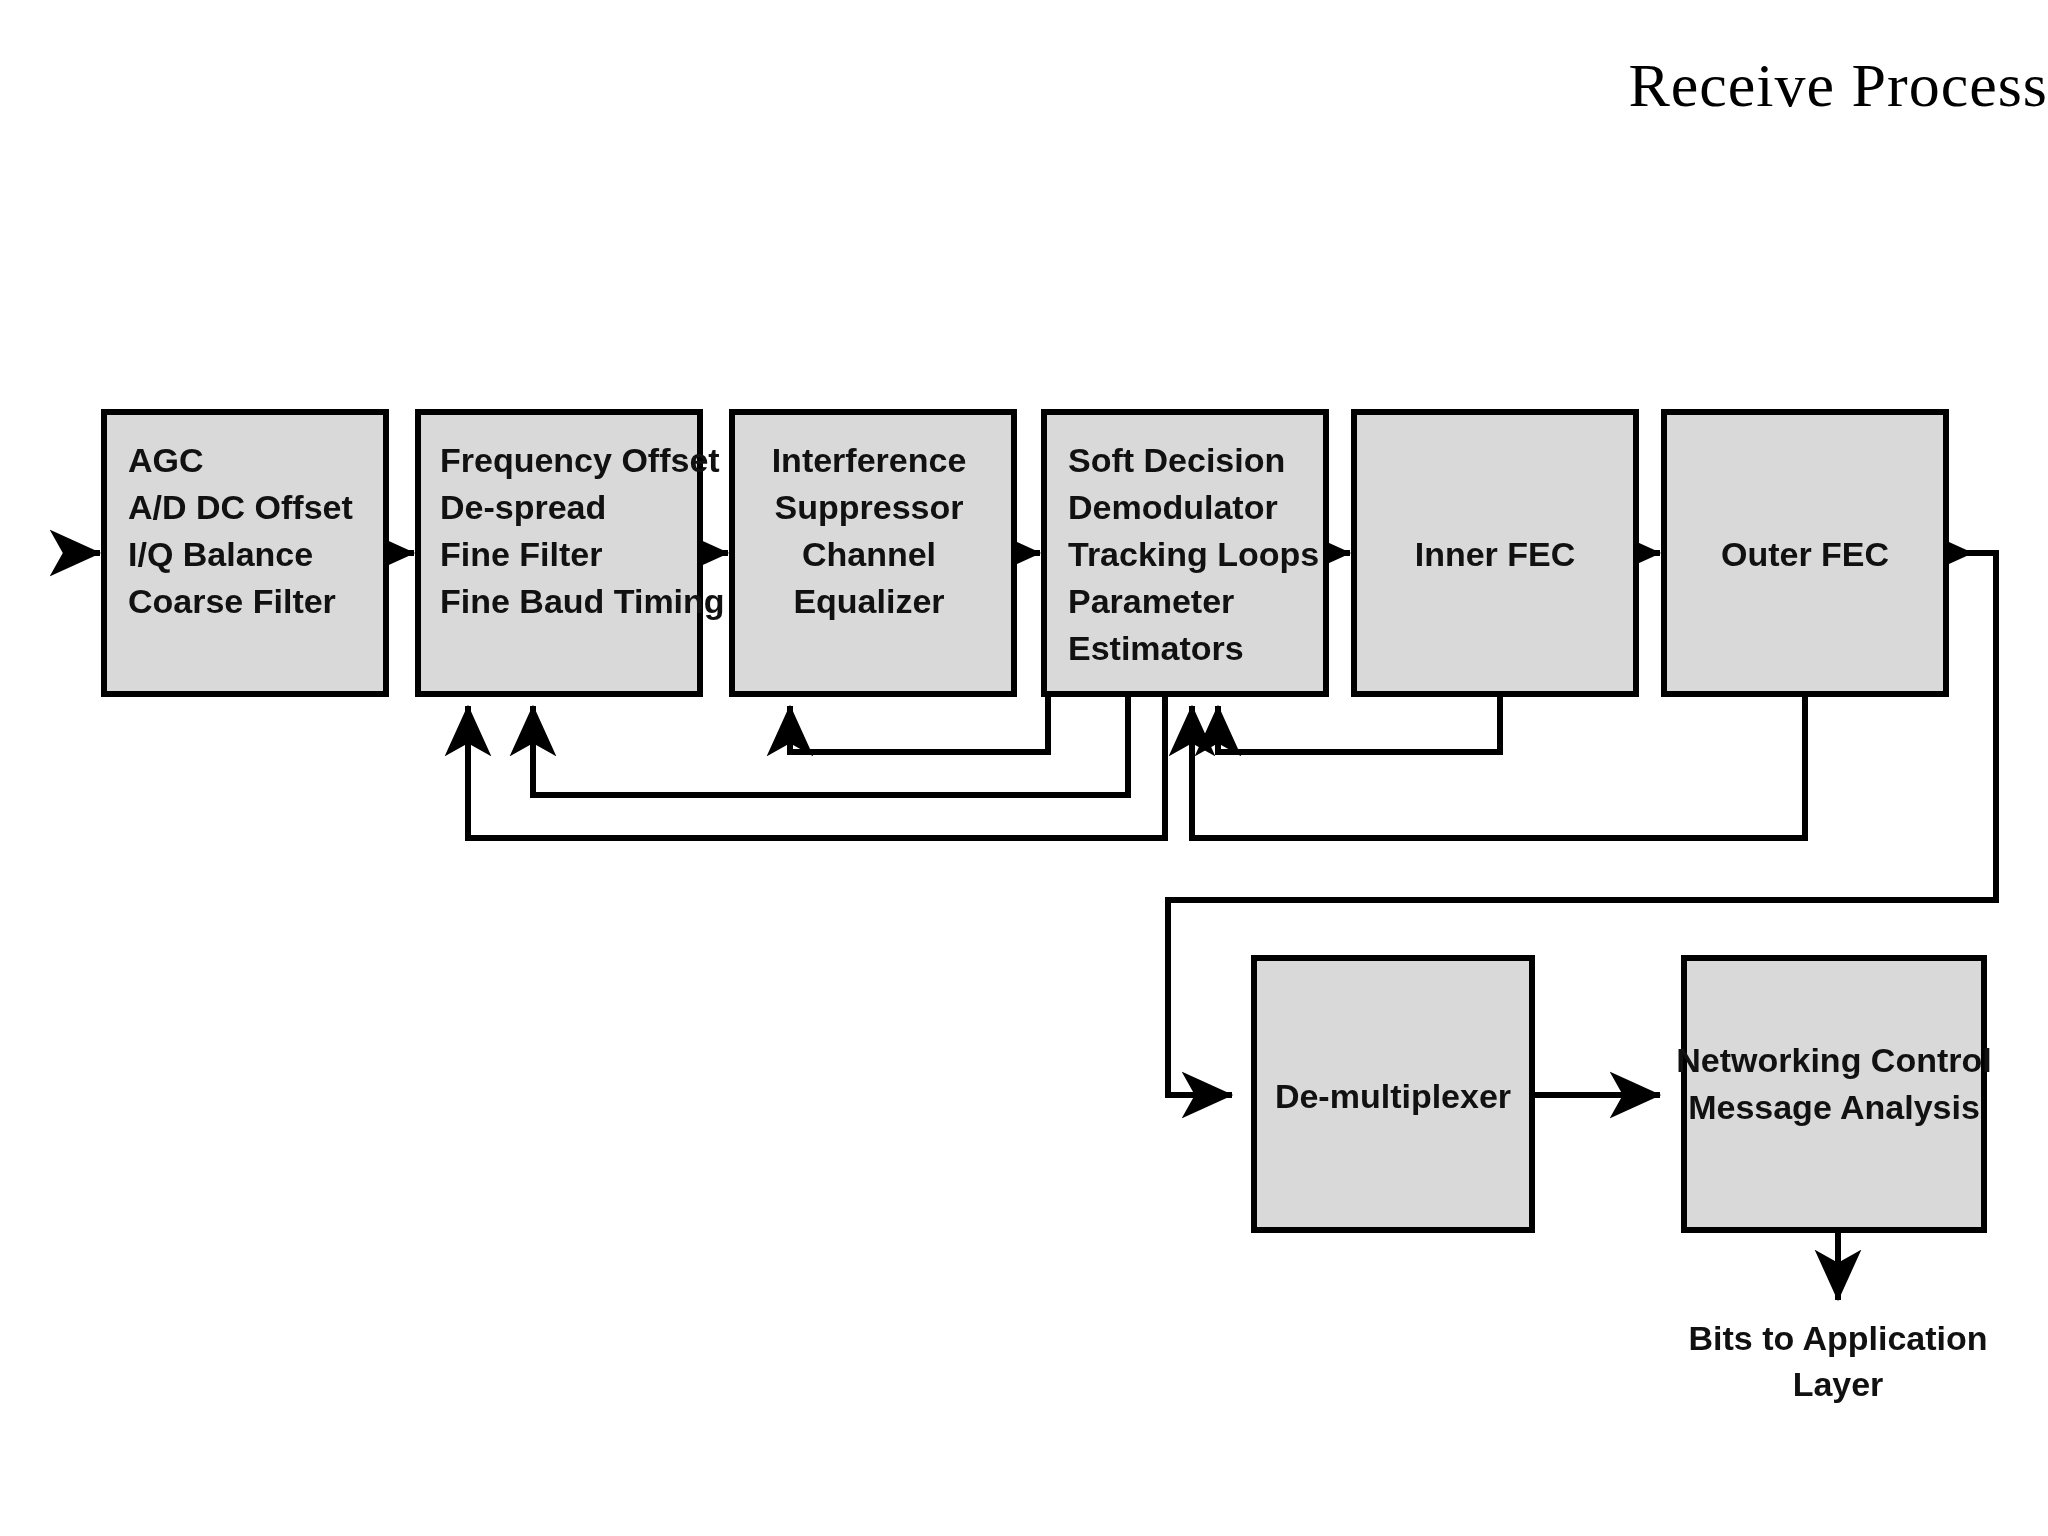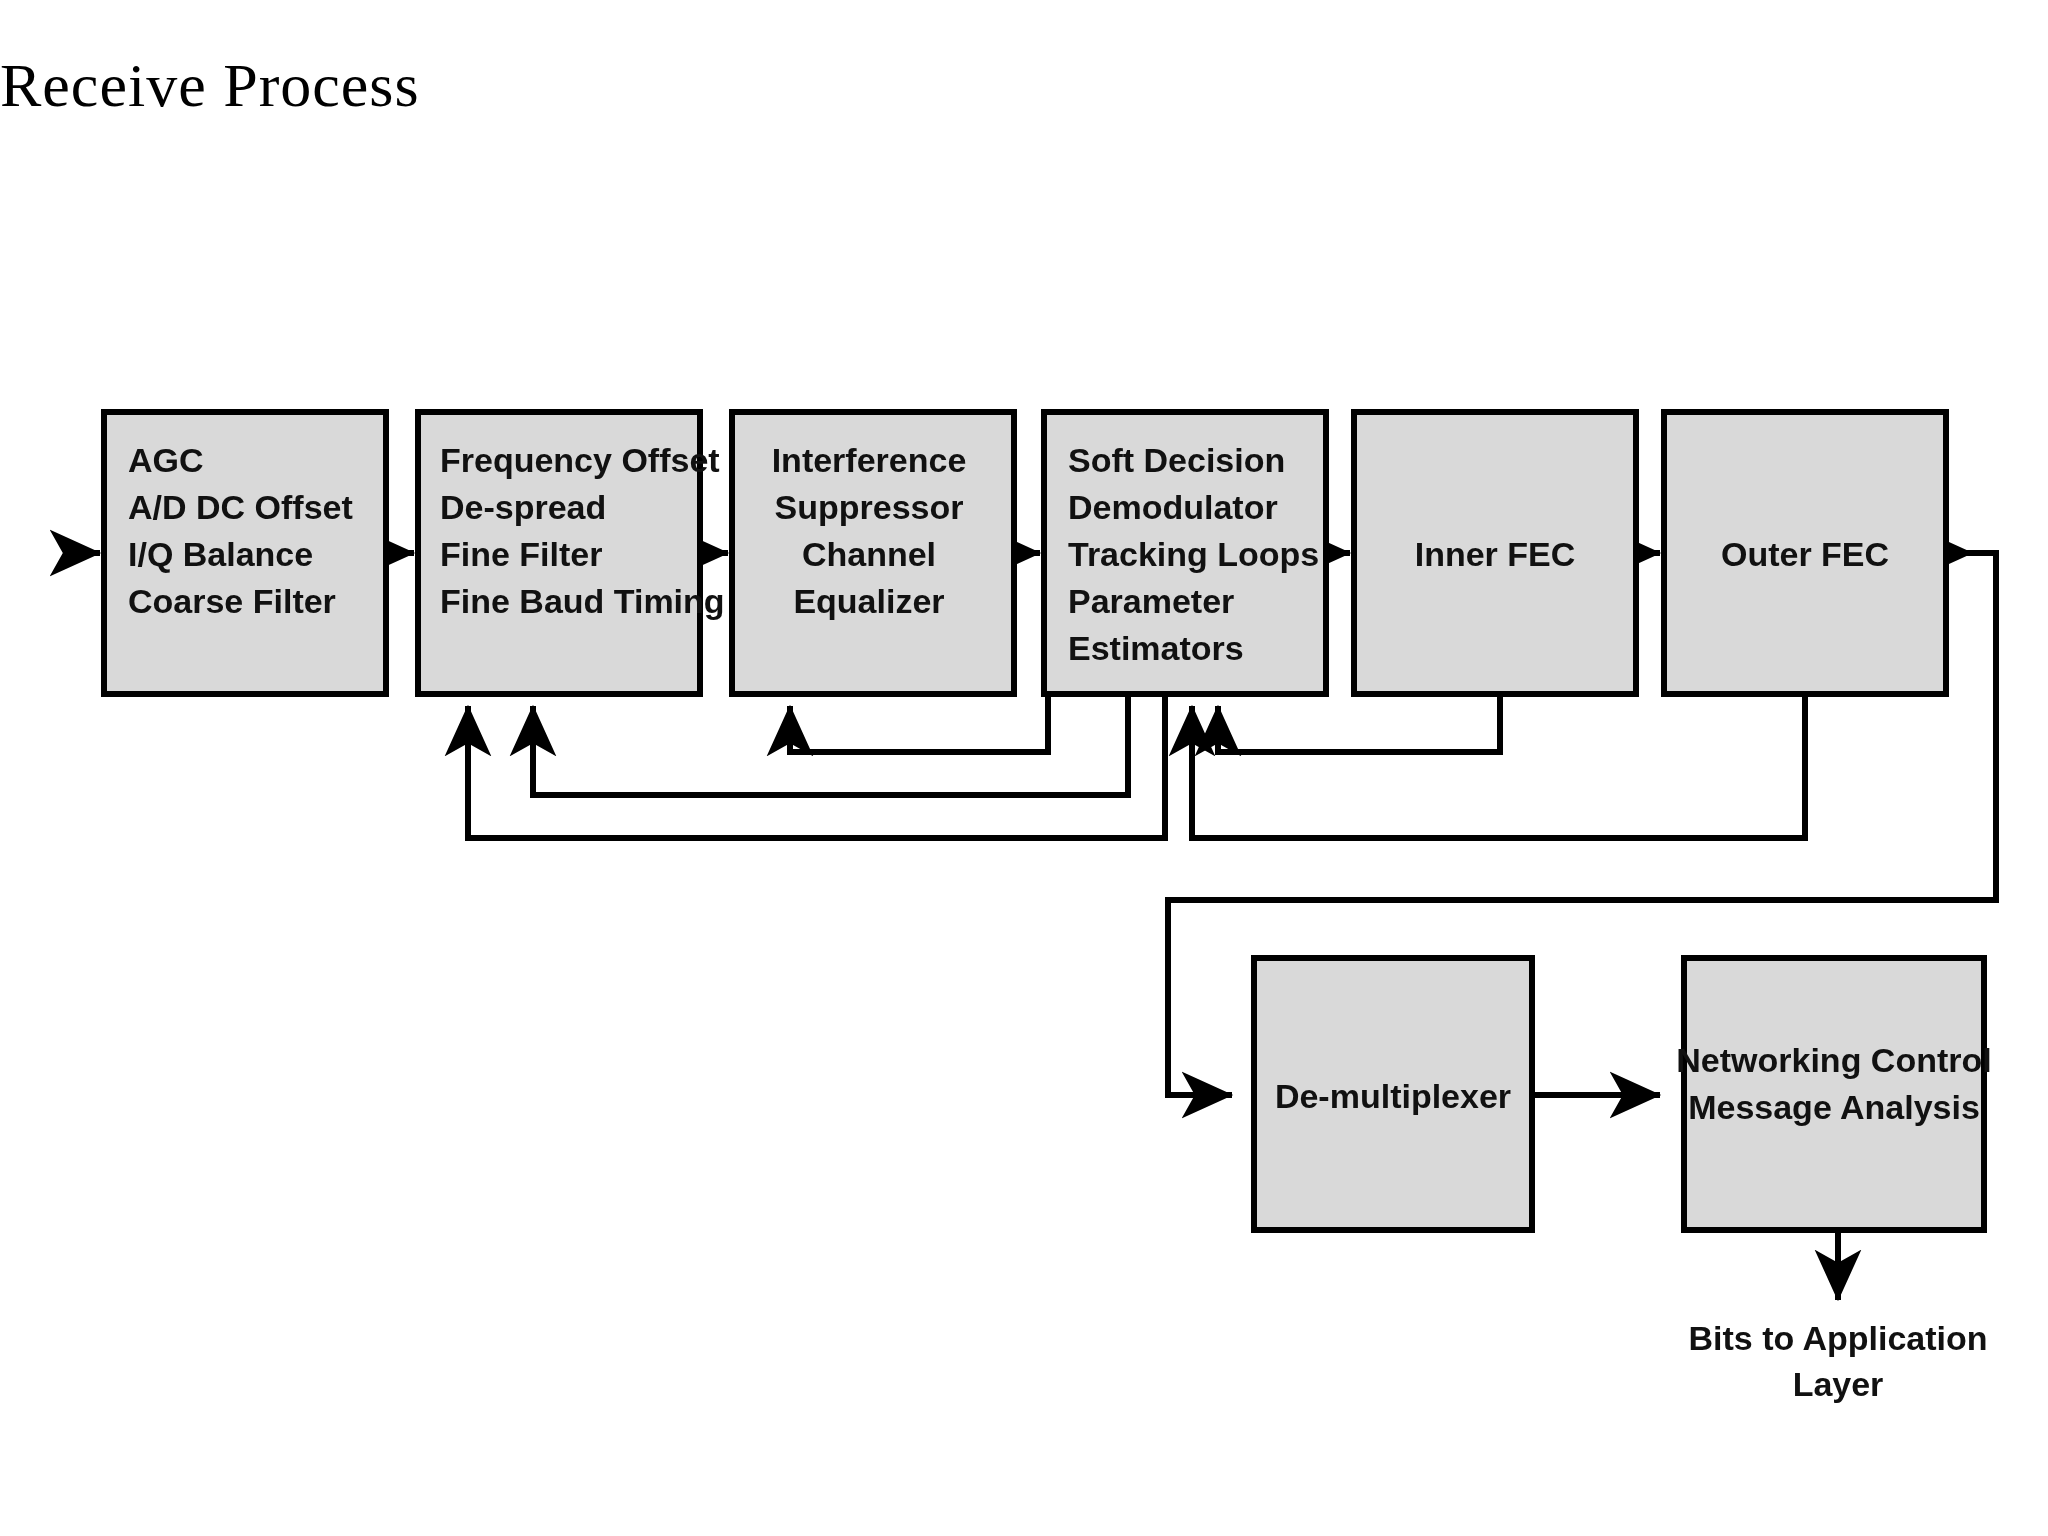--- a/index.html
+++ b/index.html
@@ -13,21 +13,21 @@
     height: 1536px;
     background: #ffffff;
     overflow: hidden;
     font-family: "Liberation Sans", sans-serif;
   }
   #title {
     position: absolute;
     left: 0;
     top: 50px;
     width: 2048px;
-    text-align: left;
+    text-align: right;
     font-family: "Liberation Serif", serif;
     font-size: 62px;
     font-weight: 400;
     color: #000000;
     letter-spacing: 1px;
   }
   #diagram {
     position: absolute;
     left: 0;
     top: 0;

